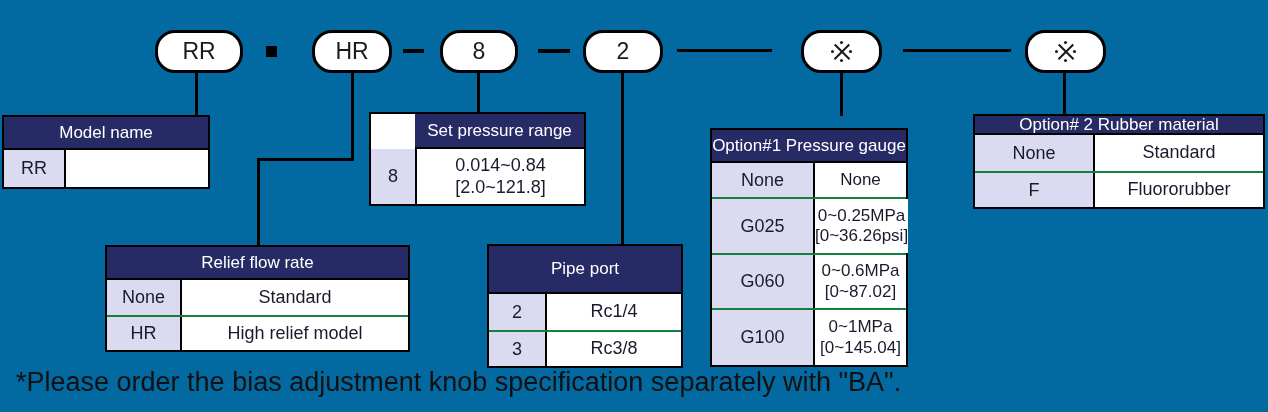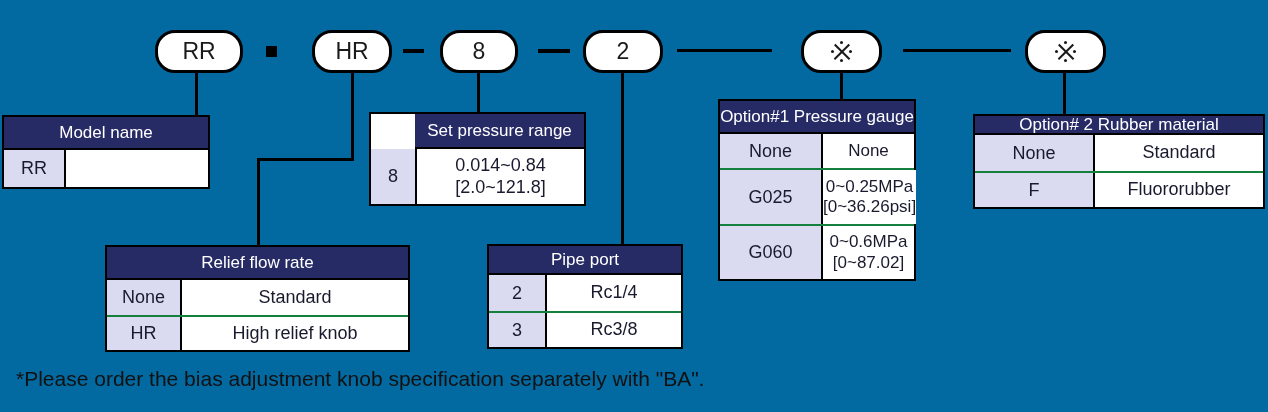--- a/index.html
+++ b/index.html
@@ -118,44 +118,44 @@
   .tbl-set    .t-header { height: 35px; margin-left: 44px; }
   .tbl-set    .t-row { height: 55px; }
   .tbl-set    .t-key { width: 46px; }
 
   .tbl-relief { left: 105px; top: 245px; width: 305px; }
   .tbl-relief .t-header { height: 33px; }
   .tbl-relief .t-row { height: 35px; }
   .tbl-relief .t-key { width: 75px; }
 
   .tbl-pipe   { left: 487px; top: 244px; width: 196px; }
-  .tbl-pipe   .t-header { height: 29px; }
+  .tbl-pipe   .t-header { height: 48px; }
   .tbl-pipe   .t-row { height: 36px; }
   .tbl-pipe   .t-key { width: 58px; }
 
-  .tbl-opt1   { left: 710px; top: 99px; width: 198px; margin-left: 8px; }
+  .tbl-opt1   { left: 710px; top: 128px; width: 198px; }
   .tbl-opt1   .t-header { height: 33px; }
   .tbl-opt1   .t-key { width: 103px; }
   .tbl-opt1   .t-row:nth-child(2) { height: 34px; }
   .tbl-opt1   .t-row:nth-child(3) { height: 56px; }
   .tbl-opt1   .t-row:nth-child(4) { height: 55px; }
   .tbl-opt1   .t-row:nth-child(5) { height: 57px; }
   .tbl-opt1   .t-val { font-size: 17px; }
 
   .tbl-opt2   { left: 973px; top: 114px; width: 292px; }
   .tbl-opt2   .t-header { height: 19px; }
   .tbl-opt2   .t-row { height: 36px; }
   .tbl-opt2   .t-key { width: 120px; }
 
   
   .footnote {
     position: absolute;
     left: 16px;
     top: 367px;
-    font-size: 21px;
+    font-size: 27px;
     color: #111;
   }
 </style>
 </head>
 <body>
 
 <div class="canvas">
 
   <div class="pill pill-model">
     <span>RR</span>
@@ -225,21 +225,21 @@
   </div>
 
   <div class="spec-table tbl-relief">
     <div class="t-header">Relief flow rate</div>
     <div class="t-row">
       <div class="t-key">None</div>
       <div class="t-val">Standard</div>
     </div>
     <div class="t-row">
       <div class="t-key">HR</div>
-      <div class="t-val">High relief knob</div>
+      <div class="t-val">High relief model</div>
     </div>
   </div>
 
   <div class="spec-table tbl-pipe">
     <div class="t-header">Pipe port</div>
     <div class="t-row">
       <div class="t-key">2</div>
       <div class="t-val">Rc1/4</div>
     </div>
     <div class="t-row">
@@ -257,20 +257,25 @@
     <div class="t-row">
       <div class="t-key">G025</div>
       <div class="t-val">0~0.25MPa
 [0~36.26psi]</div>
     </div>
     <div class="t-row">
       <div class="t-key">G060</div>
       <div class="t-val">0~0.6MPa
 [0~87.02]</div>
     </div>
+    <div class="t-row">
+      <div class="t-key">G100</div>
+      <div class="t-val">0~1MPa
+[0~145.04]</div>
+    </div>
   </div>
 
   <div class="spec-table tbl-opt2">
     <div class="t-header">Option# 2 Rubber material</div>
     <div class="t-row">
       <div class="t-key">None</div>
       <div class="t-val">Standard</div>
     </div>
     <div class="t-row">
       <div class="t-key">F</div>

